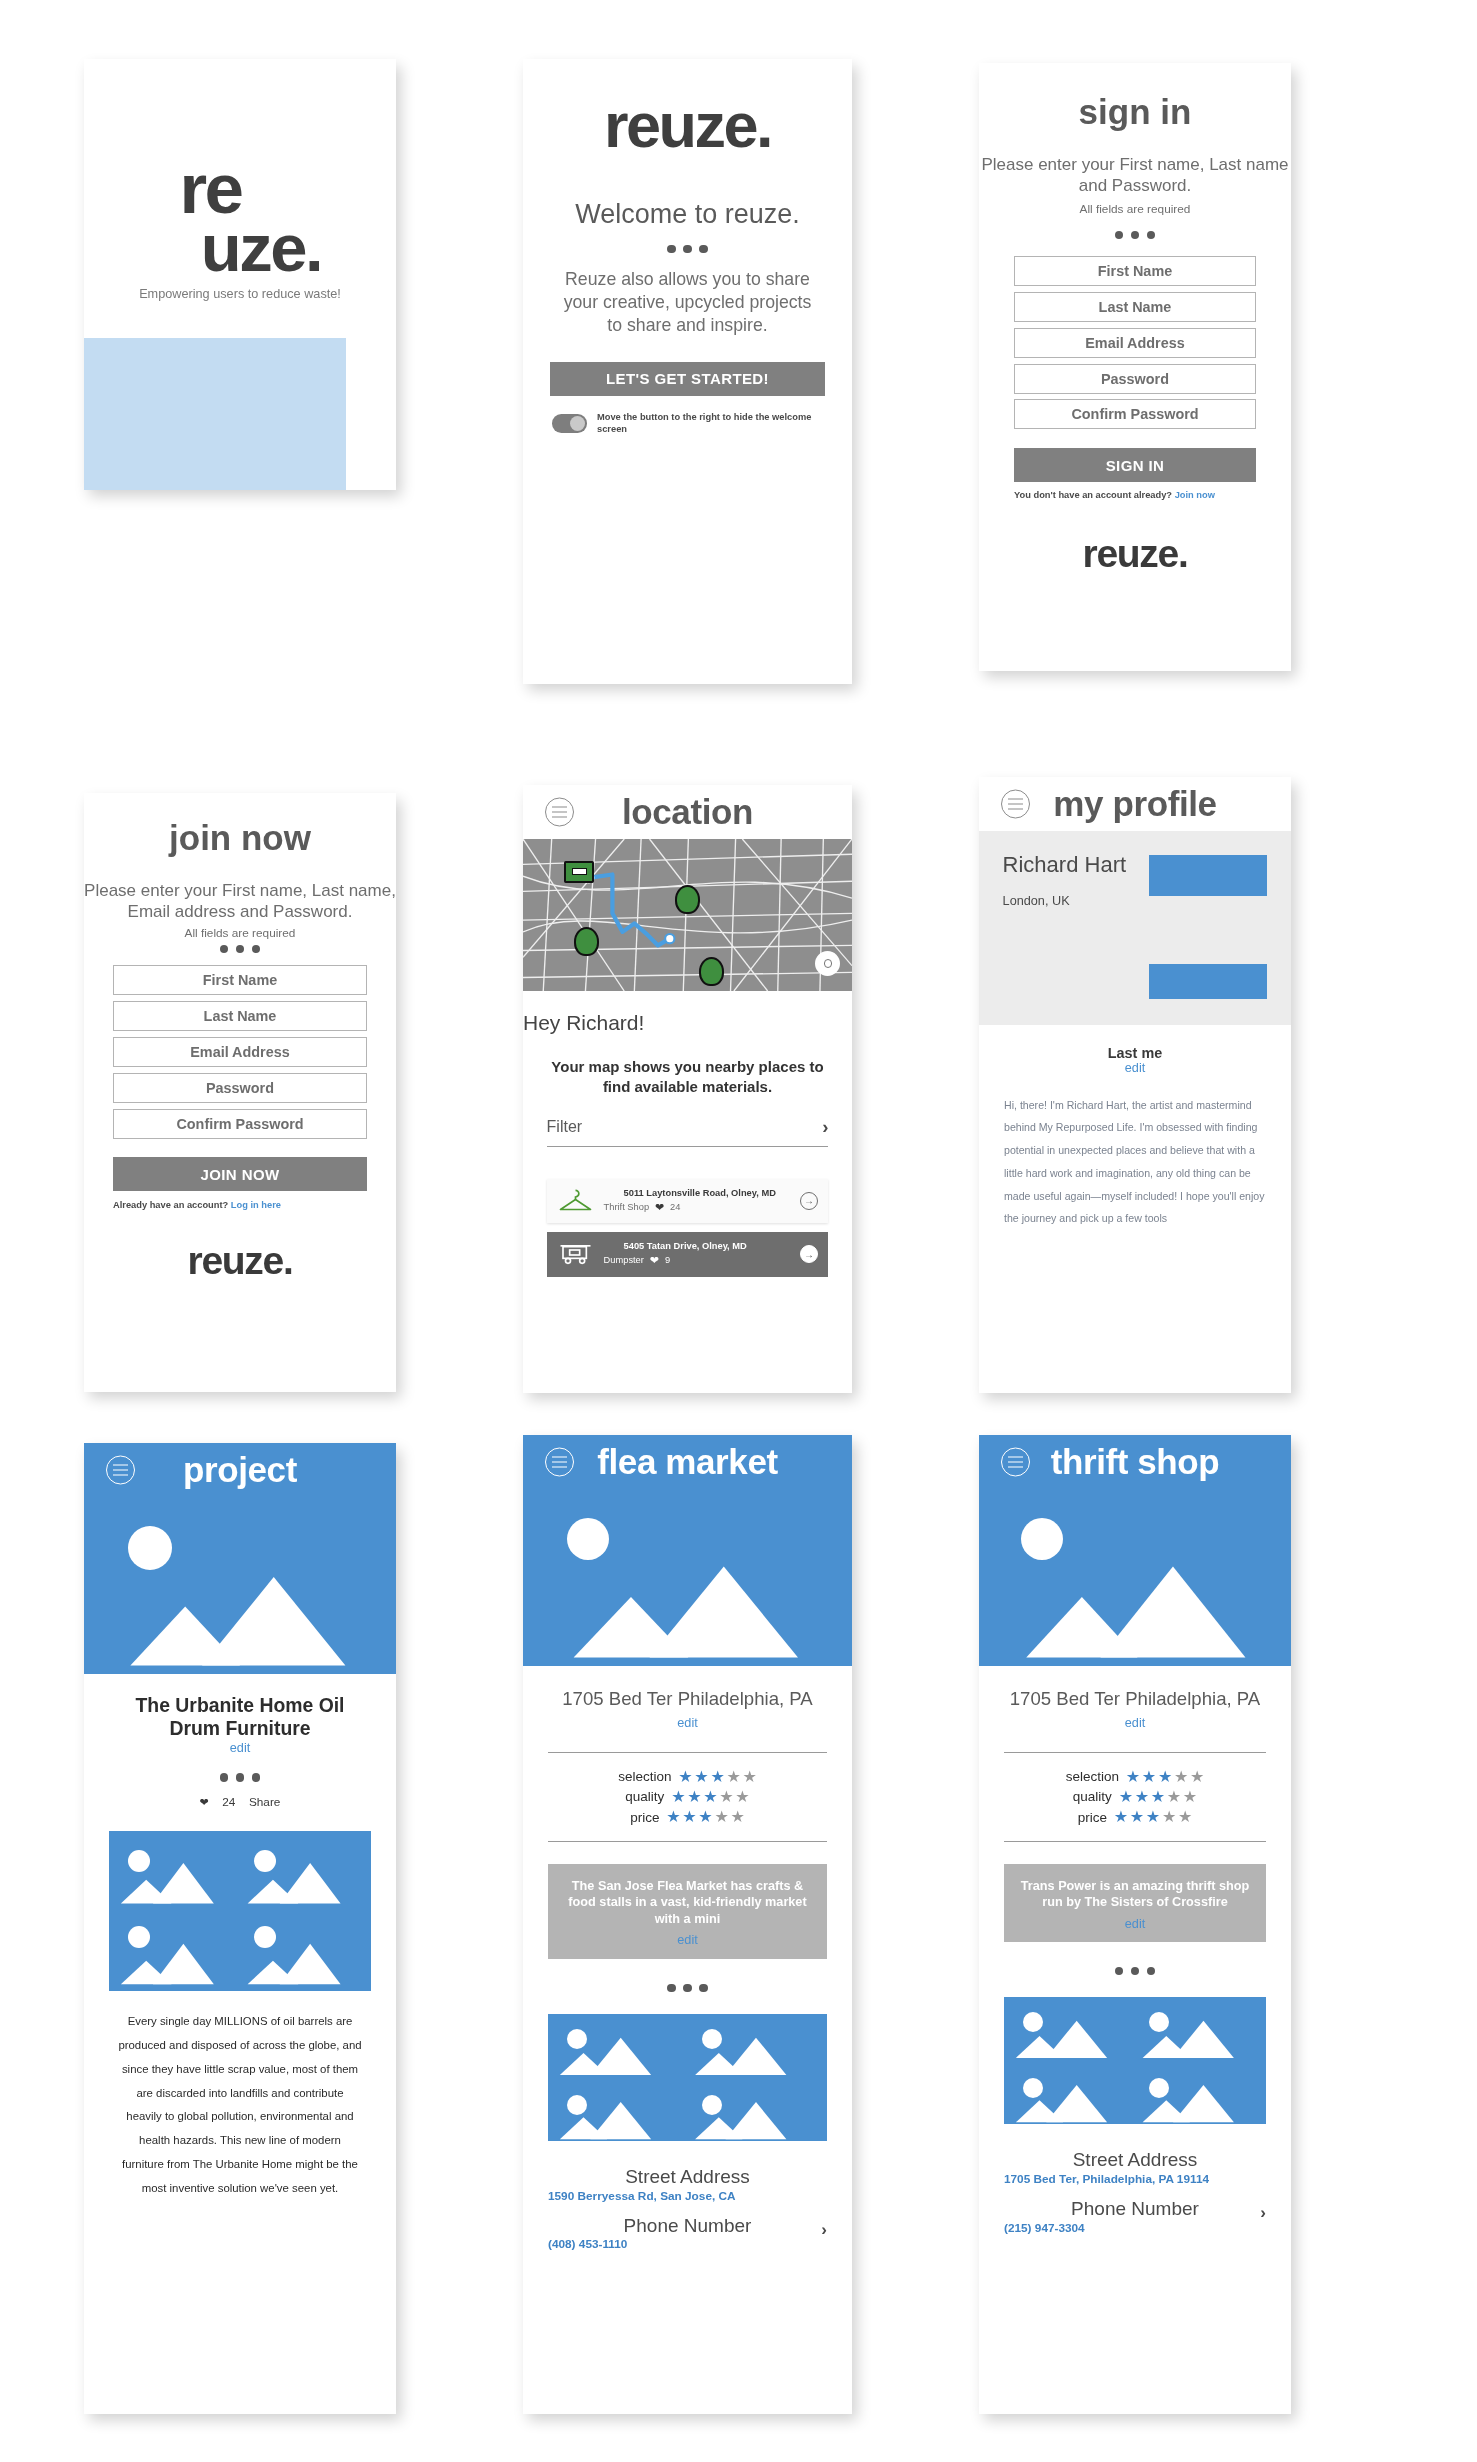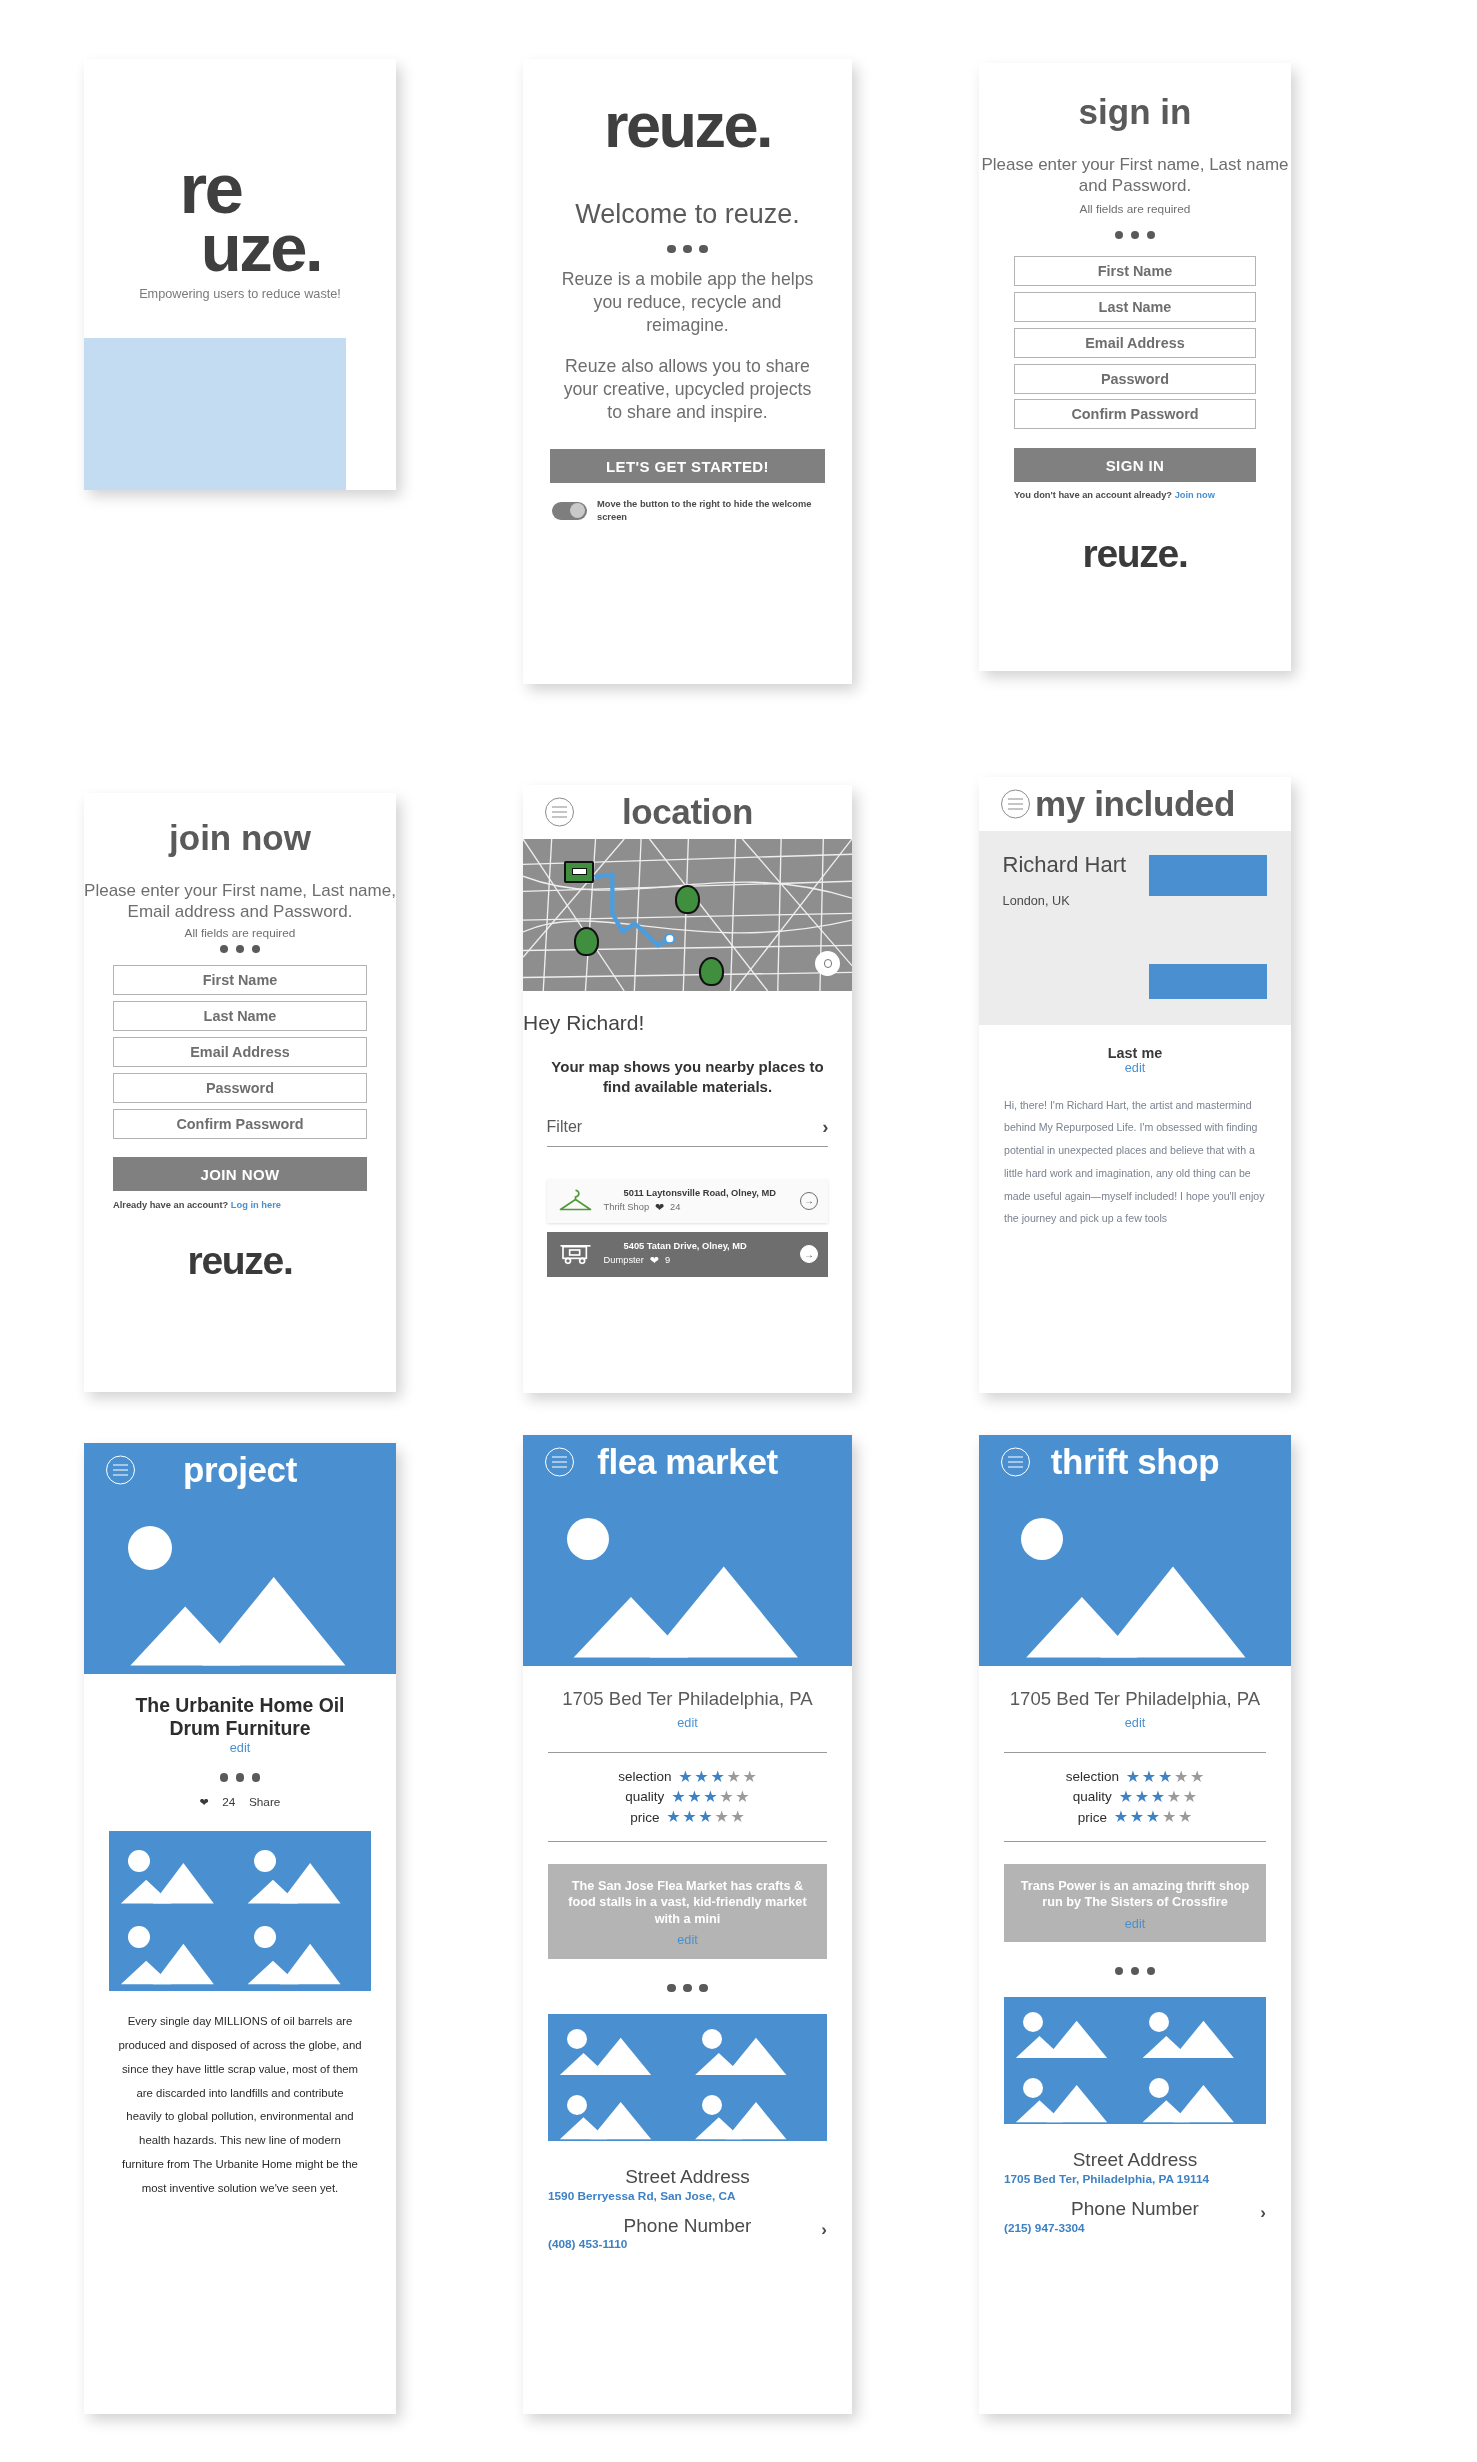--- a/index.html
+++ b/index.html
@@ -188,21 +188,20 @@
   </div>
 
   <div class="screen" id="s2">
     <div class="logo">reuze.</div>
     <h2>Welcome to reuze.</h2>
     <div class="dots">
         <span></span>
         <span></span>
         <span></span>
       </div>
-    <p>Reuze is a mobile app the helps you reduce, recycle and reimagine.</p>
     <p>Reuze also allows you to share your creative, upcycled projects to share and inspire.</p>
     <div class="cta">LET'S GET STARTED!</div>
     <div class="toggle-row">
       <div class="toggle">
           <b></b>
         </div>
       <span>Move the button to the right to hide the welcome screen</span>
     </div>
   </div>
 
@@ -350,21 +349,21 @@
     </div>
   </div>
 
   <div class="screen" id="s6">
     <div class="hdr">
       <div class="burger">
           <i></i>
           <i></i>
           <i></i>
         </div>
-      <h1>my included</h1>
+      <h1>my profile</h1>
     </div>
     <div class="card">
       <div class="name">Richard Hart</div>
       <div class="loc">London, UK</div>
       <div class="bl1"></div>
       <div class="bl2"></div>
     </div>
     <div class="abt">Last me</div>
     <div class="edit">edit</div>
     <div class="bio">Hi, there! I'm Richard Hart, the artist and mastermind behind My Repurposed Life. I'm obsessed with finding potential in unexpected places and believe that with a little hard work and imagination, any old thing can be made useful again—myself included! I hope you'll enjoy the journey and pick up a few tools</div>

